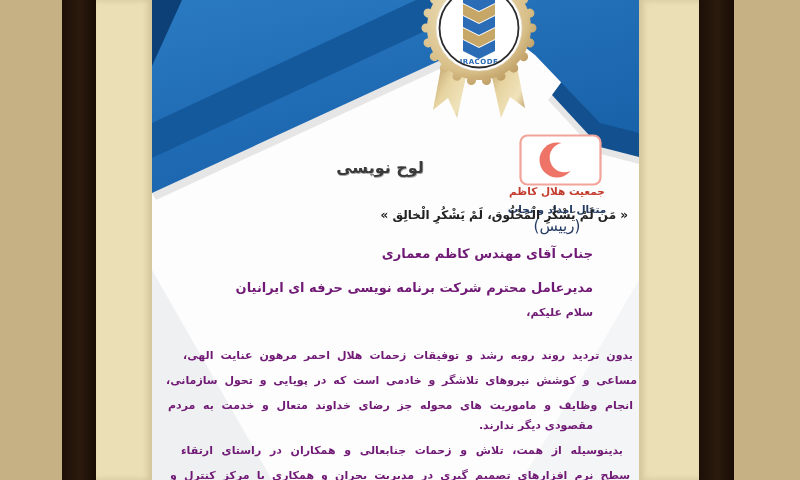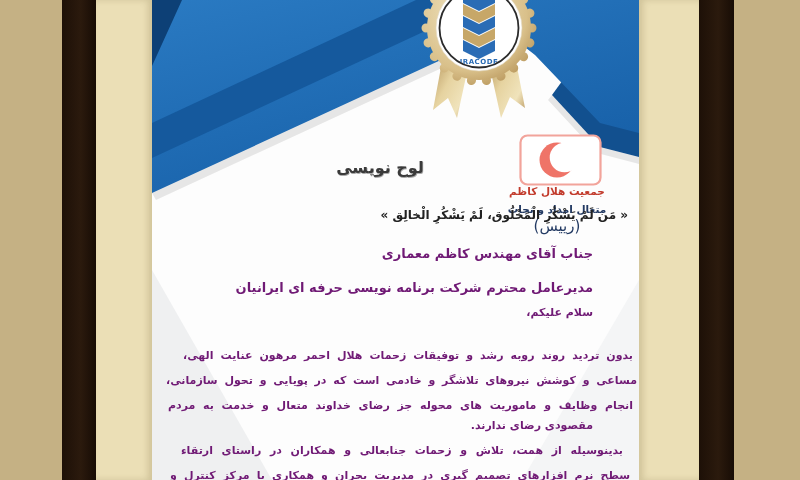--- a/index.html
+++ b/index.html
@@ -134,17 +134,17 @@
   <div class="abs fa title">لوح نویسی</div>
   <div class="abs fa hadith">« مَن لَمْ یَشْکُرِ الْمَخْلُوق، لَمْ یَشْکُرِ الْخالِق »</div>
 
   <div class="abs fa r-line r1">جناب آقای مهندس کاظم معماری</div>
   <div class="abs fa r-line r2">مدیرعامل محترم شرکت برنامه نویسی حرفه ای ایرانیان</div>
   <div class="abs fa salam">سلام علیکم،</div>
 
   <div class="abs fa body-line p1l1">بدون تردید روند روبه رشد و توفیقات زحمات هلال احمر مرهون عنایت الهی،</div>
   <div class="abs fa body-line p1l3">انجام وظایف و ماموریت های محوله جز رضای خداوند متعال و خدمت به مردم</div>
   <div class="abs fa body-line p1l2">مساعی و کوشش نیروهای تلاشگر و خادمی است که در پویایی و تحول سازمانی،</div>
-  <div class="abs fa last-line p1l4">مقصودی رضای ندارند.</div>
+  <div class="abs fa last-line p1l4">مقصودی دیگر ندارند.</div>
   <div class="abs fa body-line p2l1">بدینوسیله از همت، تلاش و زحمات جنابعالی و همکاران در راستای ارتقاء</div>
   <div class="abs fa body-line p2l2">سطح نرم افزارهای تصمیم گیری در مدیریت بحران و همکاری با مرکز کنترل و</div>
 
 </div>
 
 </body></html>

